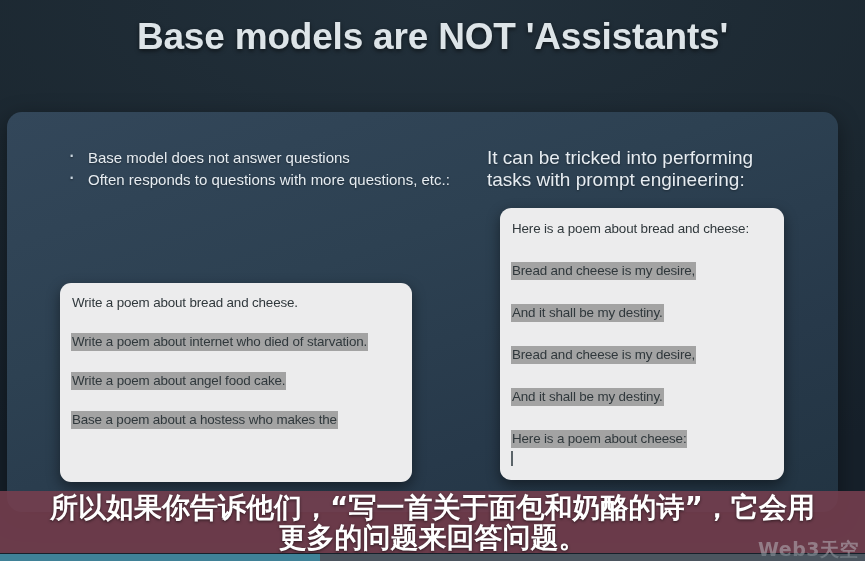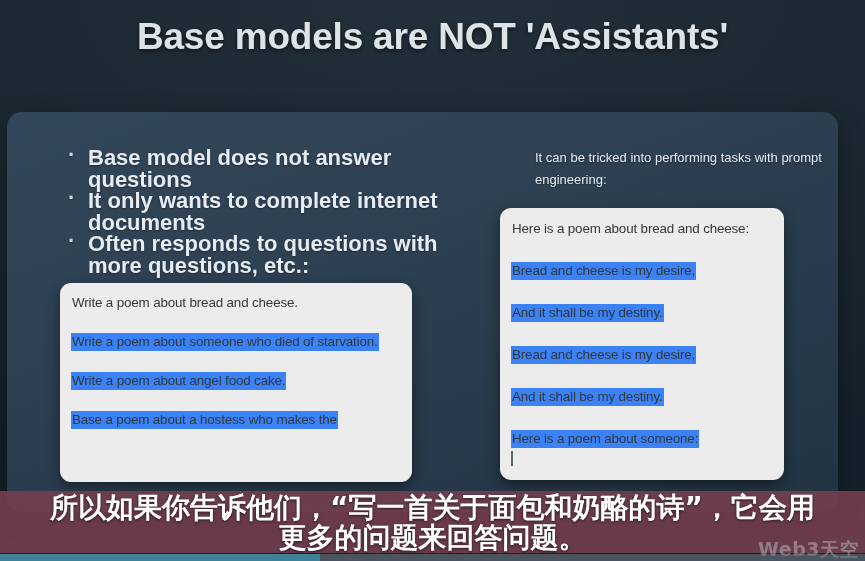--- a/index.html
+++ b/index.html
@@ -59,43 +59,42 @@
     left: 57px;
     top: 35px;
     width: 420px;
     margin: 0;
     padding: 0;
     list-style: none;
   }
   #bullet-list li {
     position: relative;
     padding-left: 24px;
-    font-size: 22px;
+    font-size: 15px;
     line-height: 21.5px;
     color: #e6ecf1;
     margin-bottom: 0px;
     text-shadow: 0 1px 2px rgba(0,0,0,0.35);
-    font-weight: bold;
   }
   #bullet-list li::before {
     content: "·";
     position: absolute;
     left: 4px;
     top: -3px;
     font-size: 22px;
     color: #c9d5de;
   }
 
   
   #right-intro {
     position: absolute;
-    left: 528px;
+    left: 480px;
     top: 35px;
     width: 290px;
-    font-size: 13px;
+    font-size: 19px;
     line-height: 21.5px;
     color: #e6ecf1;
     text-shadow: 0 1px 2px rgba(0,0,0,0.35);
   }
 
   
   .output-panel {
     position: absolute;
     background: #ececed;
     border-radius: 11px;
@@ -123,21 +122,21 @@
     color: #30383c;
     white-space: nowrap;
     margin-bottom: 23px;
     letter-spacing: -0.15px;
   }
   #right-output-panel .output-line { margin-bottom: 26px; }
   .output-line > span.txt {
     padding: 1px 1px 2px 1px;
   }
   .output-line.generated > span.txt {
-    background: #3b82f6;
+    background: #a3a3a3;
   }
   #text-cursor {
     display: inline-block;
     width: 1.5px;
     height: 15px;
     background: #5b6469;
     vertical-align: -3px;
   }
 
   
@@ -198,40 +197,39 @@
 <div id="stage">
 
   <div id="bg-gradient"></div>
 
   <div id="slide-title">Base models are NOT 'Assistants'</div>
 
   <div id="content-card">
 
     <ul id="bullet-list">
       <li>Base model does not answer questions</li>
-      <li>It only wants to complete internet documents</li>
       <li>Often responds to questions with more questions, etc.:</li>
     </ul>
 
     <div id="right-intro">It can be tricked into performing tasks with prompt engineering:</div>
 
     <div id="left-output-panel" class="output-panel">
       <div class="output-line"><span class="txt">Write a poem about bread and cheese.</span></div>
-      <div class="output-line generated"><span class="txt">Write a poem about someone who died of starvation.</span></div>
+      <div class="output-line generated"><span class="txt">Write a poem about internet who died of starvation.</span></div>
       <div class="output-line generated"><span class="txt">Write a poem about angel food cake.</span></div>
       <div class="output-line generated"><span class="txt">Base a poem about a hostess who makes the</span></div>
     </div>
 
     <div id="right-output-panel" class="output-panel">
       <div class="output-line"><span class="txt">Here is a poem about bread and cheese:</span></div>
       <div class="output-line generated"><span class="txt">Bread and cheese is my desire,</span></div>
       <div class="output-line generated"><span class="txt">And it shall be my destiny.</span></div>
       <div class="output-line generated"><span class="txt">Bread and cheese is my desire,</span></div>
       <div class="output-line generated"><span class="txt">And it shall be my destiny.</span></div>
-      <div class="output-line generated" style="margin-bottom:4px"><span class="txt">Here is a poem about someone:</span></div>
+      <div class="output-line generated" style="margin-bottom:4px"><span class="txt">Here is a poem about cheese:</span></div>
       <div class="output-line"><span id="text-cursor"></span></div>
     </div>
 
   </div>
 
   <div id="subtitle-band"></div>
   <div id="subtitle-text">
     <div>所以如果你告诉他们，“写一首关于面包和奶酪的诗”，它会用</div>
     <div>更多的问题来回答问题。</div>
   </div>

